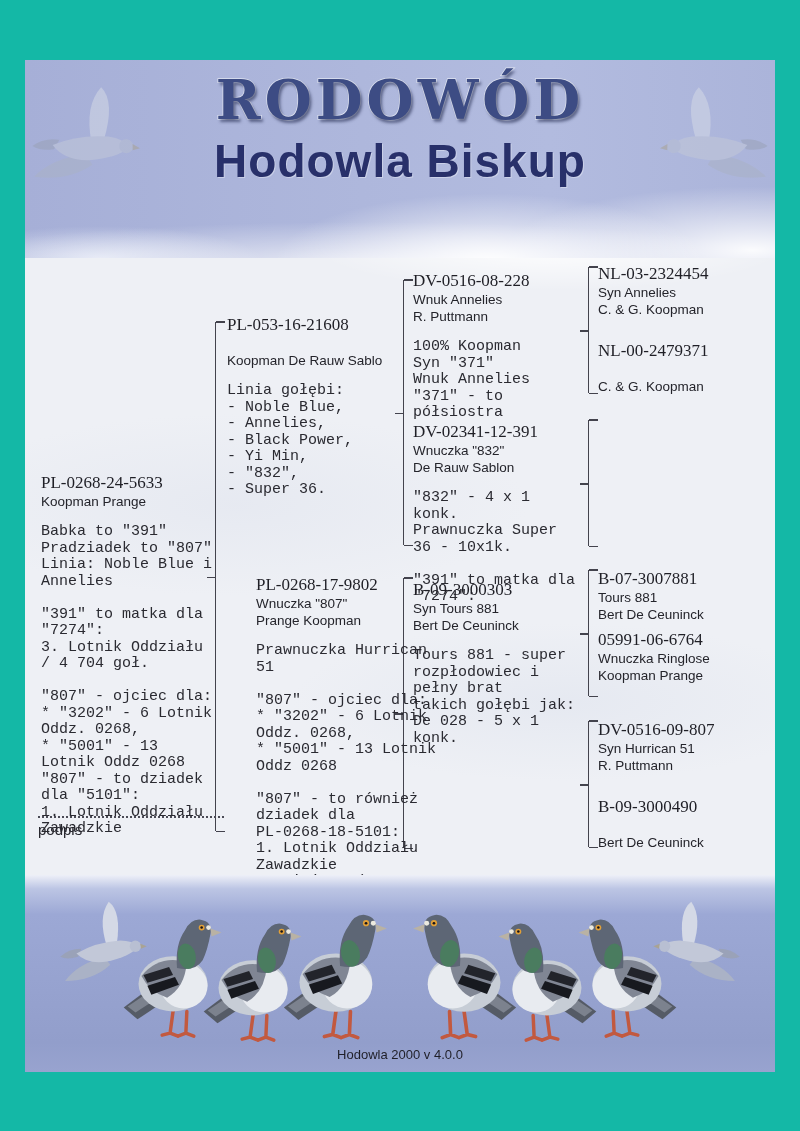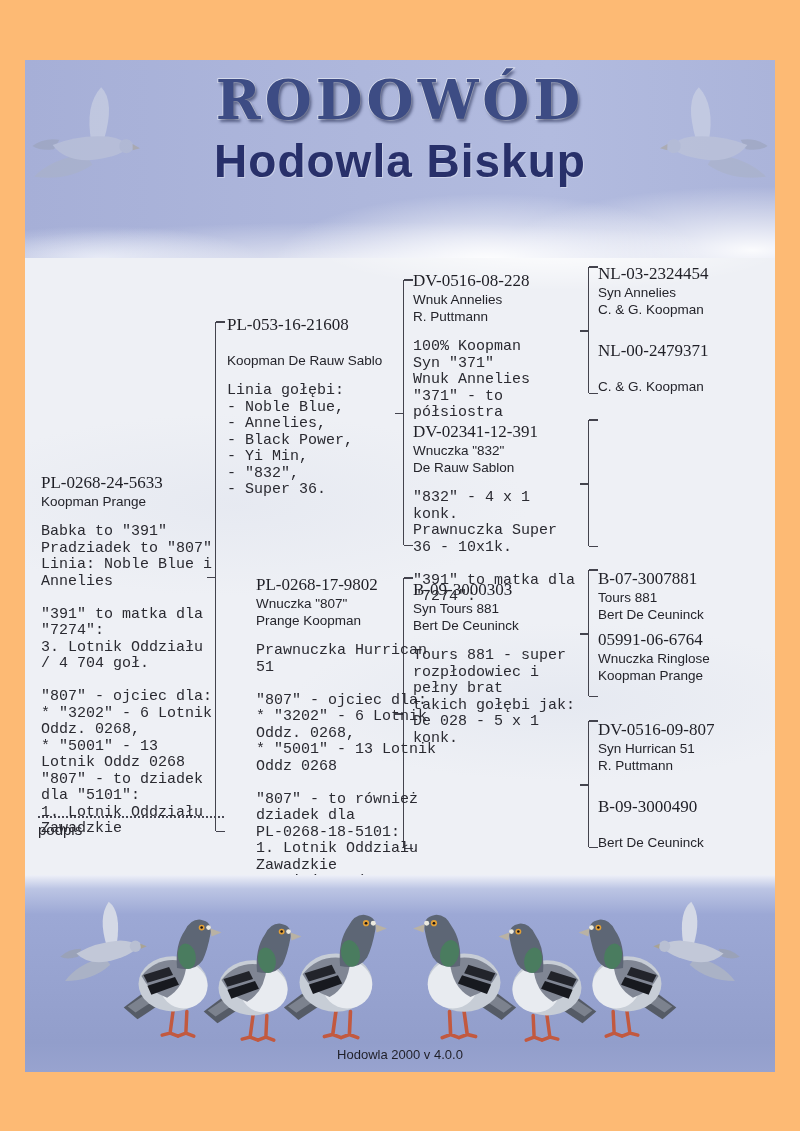--- a/index.html
+++ b/index.html
@@ -1,16 +1,16 @@
 <!DOCTYPE html>
 <html lang="pl"><head>
 <meta charset="utf-8">
 <style>
   html,body{margin:0;padding:0;}
-  .page{position:relative;width:800px;height:1131px;background:#fdba74;overflow:hidden;
+  .page{position:relative;width:800px;height:1131px;background:#14b8a6;overflow:hidden;
         font-family:"Liberation Sans",sans-serif;color:#23232a;}
 
   
   .hdr{position:absolute;left:25px;top:60px;width:750px;height:198px;overflow:hidden;
     background:
       radial-gradient(ellipse 300px 95px at 62% 102%, rgba(255,255,255,.98), rgba(255,255,255,0) 72%),
       radial-gradient(ellipse 330px 85px at 97% 96%,  rgba(255,255,255,.95), rgba(255,255,255,0) 75%),
       radial-gradient(ellipse 560px 55px at 45% 104%, rgba(255,255,255,.75), rgba(255,255,255,0) 80%),
       radial-gradient(ellipse 200px 40px at 10% 100%, rgba(236,240,250,.8), rgba(255,255,255,0) 80%),
       linear-gradient(90deg,#a6afd7 0%,#aeb7dc 45%,#b2bbdf 70%,#abb4da 100%);}

